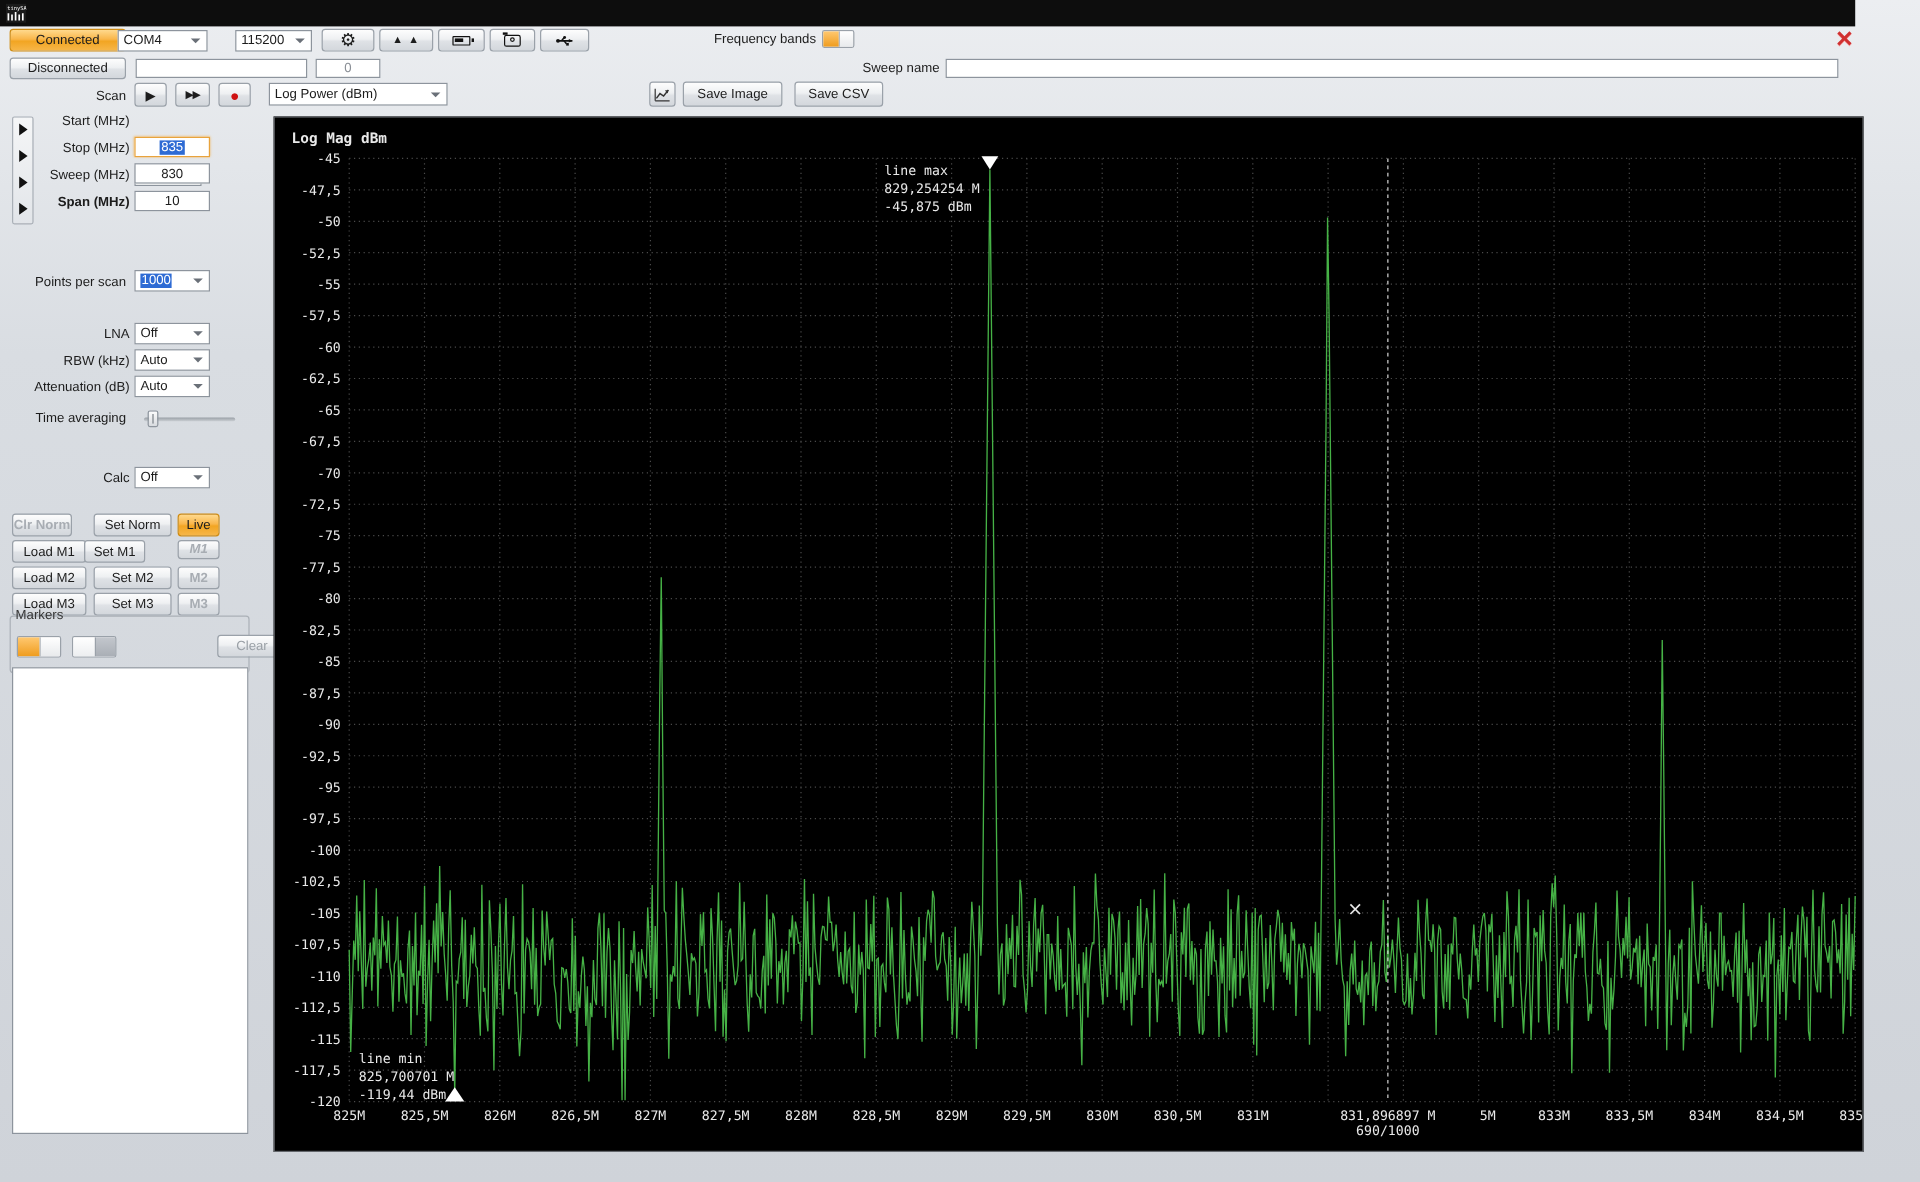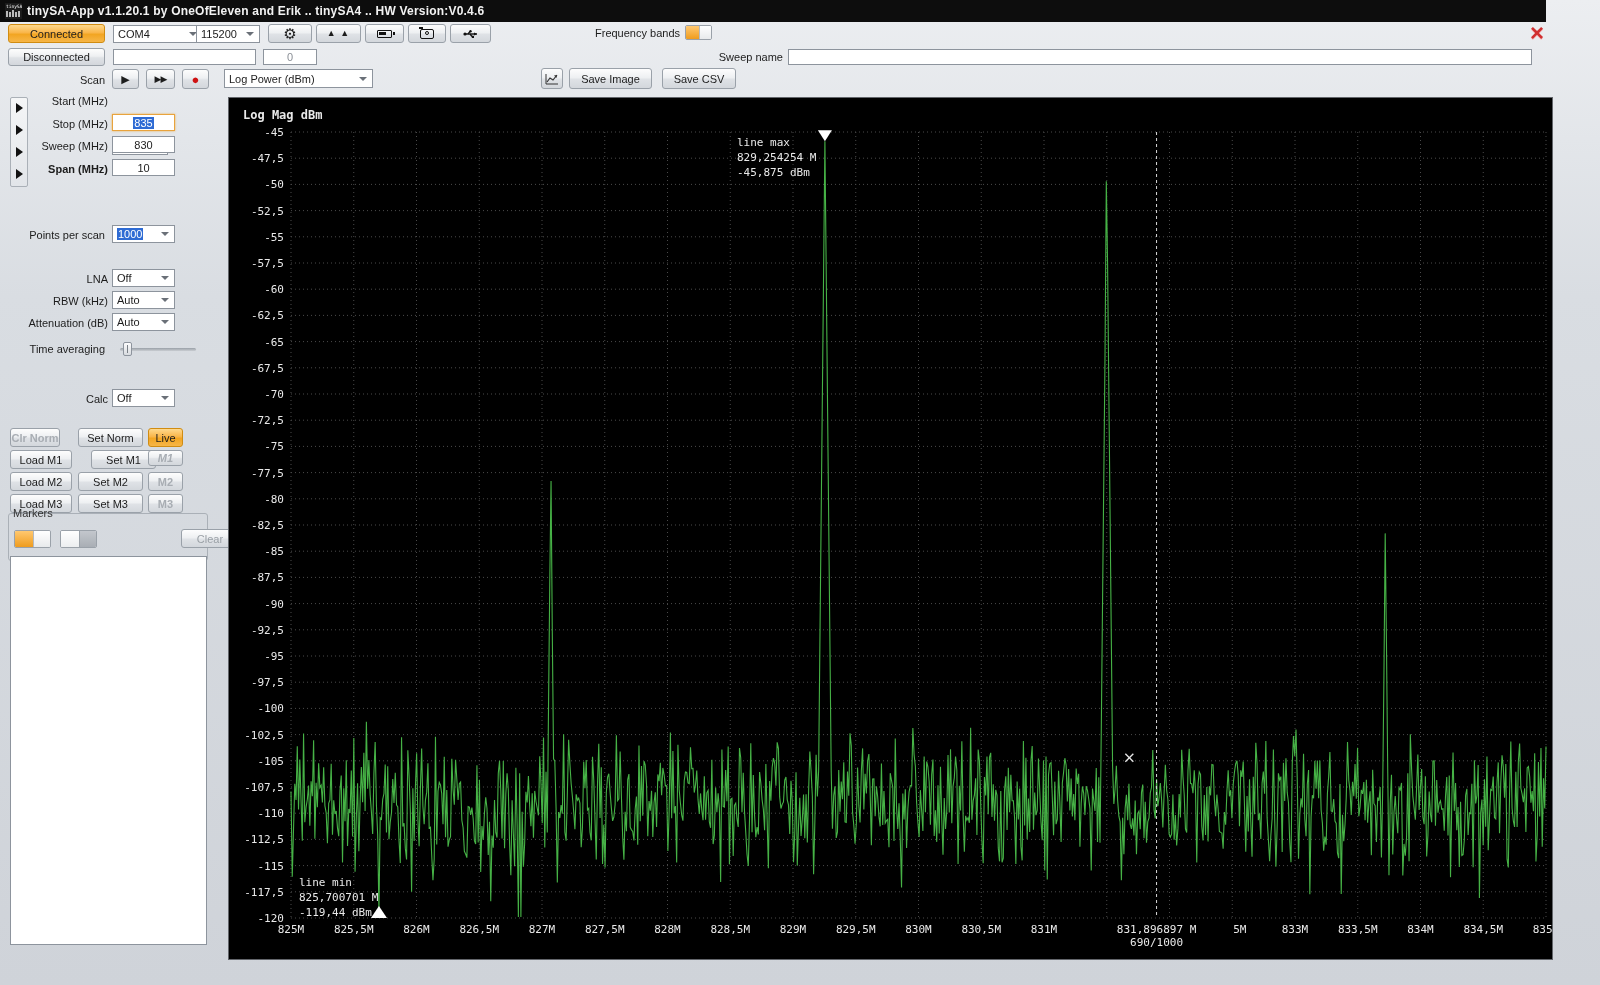--- a/index.html
+++ b/index.html
@@ -85,25 +85,24 @@
     <rect x="0" y="0" width="17" height="16" fill="#1b1b1b"></rect>
     <text x="1" y="5" font-size="4.5" fill="#fff" font-family="DejaVu Sans Mono, monospace">tinySA</text>
     <g stroke="#fff" stroke-width="1.4">
       <line x1="2" y1="14" x2="2" y2="8"></line>
         <line x1="5" y1="14" x2="5" y2="9"></line>
       <line x1="8" y1="14" x2="8" y2="7"></line>
         <line x1="11" y1="14" x2="11" y2="9"></line>
       <line x1="14" y1="14" x2="14" y2="8"></line>
     </g>
   </svg>
-  <span class="ttext">tinySA-App v1.1.20.1 by OneOfEleven and Erik .. tinySA4 .. HW Version:V0.4.6</span>
 </div>
 
 <div class="btn orange abs" style="left:8px;top:24px;width:97px;height:19px;">Connected</div>
-<div class="combo" style="left:113px;top:25px;width:90px;height:18px;">
+<div class="combo" style="left:98px;top:25px;width:75px;height:18px;">
   <span>COM4</span>
   <span class="arrow"></span>
 </div>
 <div class="combo" style="left:196px;top:25px;width:64px;height:18px;">
   <span>115200</span>
   <span class="arrow"></span>
 </div>
 
 <div class="btn" style="left:268px;top:24px;width:44px;height:19px;">
   <span class="icon-glyph" style="font-size:15px;">⚙</span>
@@ -230,21 +229,21 @@
 <div class="combo" style="left:112px;top:389px;width:63px;height:18px;">
   <span>Off</span>
   <span class="arrow"></span>
 </div>
 
 <div class="btn disabled" style="left:10px;top:428px;width:50px;height:19px;">Clr Norm</div>
 <div class="btn" style="left:78px;top:428px;width:65px;height:19px;">Set Norm</div>
 <div class="btn orange" style="left:148px;top:428px;width:35px;height:19px;">Live</div>
 
 <div class="btn" style="left:10px;top:450px;width:62px;height:19px;">Load M1</div>
-<div class="btn" style="left:91px;top:450px;width:65px;height:19px;">Set M1</div>
+<div class="btn" style="left:70px;top:450px;width:51px;height:19px;">Set M1</div>
 <div class="btn disabled" style="left:148px;top:450px;width:35px;height:16px;font-style:italic;">M1</div>
 
 <div class="btn" style="left:10px;top:472px;width:62px;height:19px;">Load M2</div>
 <div class="btn" style="left:78px;top:472px;width:65px;height:19px;">Set M2</div>
 <div class="btn disabled" style="left:148px;top:472px;width:35px;height:19px;">M2</div>
 
 <div class="btn" style="left:10px;top:494px;width:62px;height:19px;">Load M3</div>
 <div class="btn" style="left:78px;top:494px;width:65px;height:19px;">Set M3</div>
 <div class="btn disabled" style="left:148px;top:494px;width:35px;height:19px;">M3</div>
 

